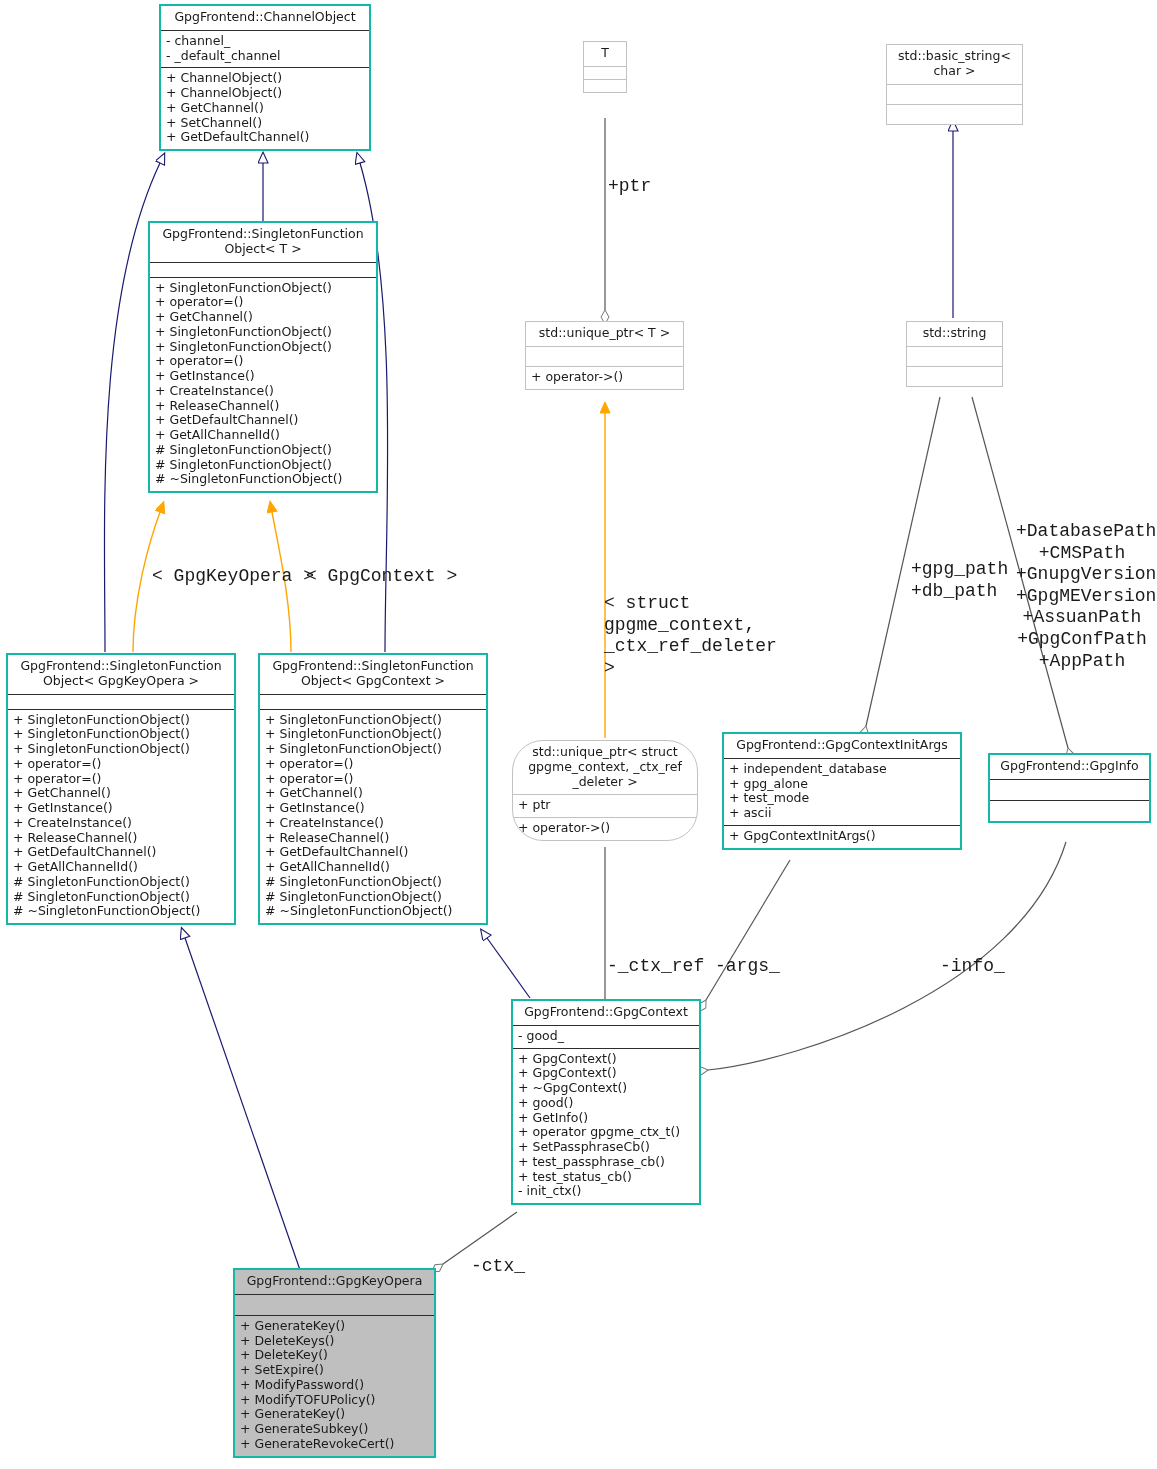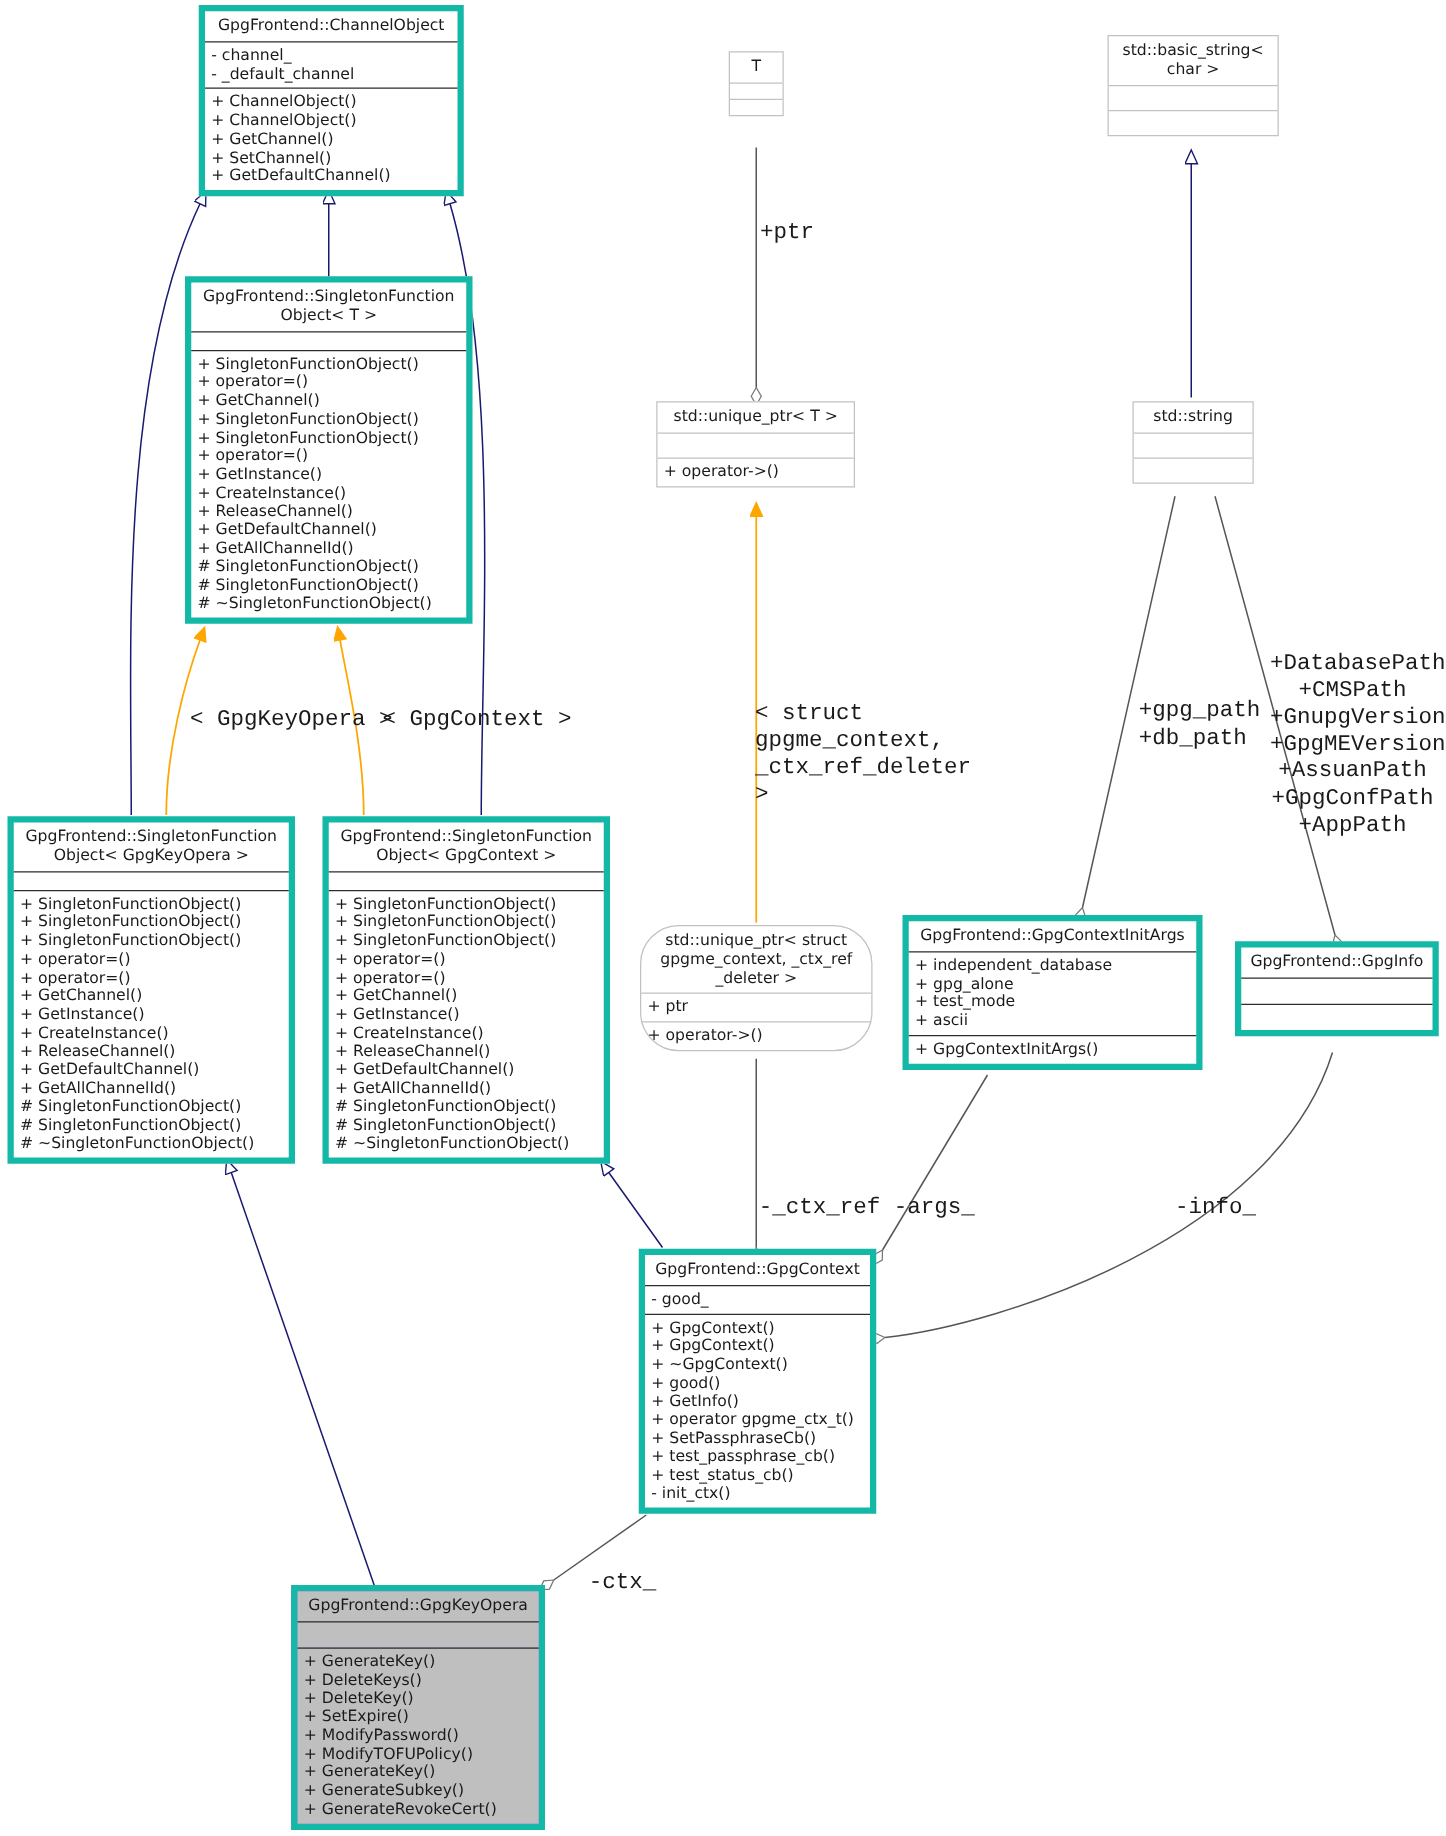--- a/index.html
+++ b/index.html
@@ -20,21 +20,21 @@
     position: absolute;
     left: 0; top: 0;
     width: 1157px;
     height: 1469px;
     pointer-events: none;
   }
   .uml-box {
     position: absolute;
     box-sizing: border-box;
     background: #ffffff;
-    border: 5px solid #14b8a6;
+    border: 2px solid #14b8a6;
     font-size: 12.5px;
     line-height: 1.18;
     color: #1a1a1a;
     z-index: 5;
   }
   .uml-box.light {
     border: 1px solid #c2c2c2;
   }
   .uml-box.light .sep {
     border-top: 1px solid #c2c2c2;
@@ -228,21 +228,21 @@
 gpgme_context, _ctx_ref
 _deleter &gt;</div>
     <div class="sect sep">
       <div class="row">+ ptr</div>
     </div>
     <div class="sect sep">
       <div class="row">+ operator-&gt;()</div>
     </div>
   </div>
 
-  <div class="uml-box light" style="left:886px; top:28px; width:137px;">
+  <div class="uml-box light" style="left:886px; top:44px; width:137px;">
     <div class="sect title">std::basic_string&lt;
 char &gt;</div>
     <div class="sect sep empty-sect" style="height:20px;"></div>
     <div class="sect sep empty-sect" style="height:20px;"></div>
   </div>
 
   <div class="uml-box light" style="left:906px; top:321px; width:97px;">
     <div class="sect title">std::string</div>
     <div class="sect sep empty-sect" style="height:20px;"></div>
     <div class="sect sep empty-sect" style="height:20px;"></div>
@@ -301,21 +301,21 @@
       <div class="row">+ GenerateRevokeCert()</div>
     </div>
   </div>
 
   <div class="edge-label" style="left:608px; top:176px;">+ptr</div>
 
   <div class="edge-label" style="left:152px; top:566px;">&lt; GpgKeyOpera &gt;</div>
 
   <div class="edge-label" style="left:306px; top:566px;">&lt; GpgContext &gt;</div>
 
-  <div class="edge-label center" style="left:604px; top:561px; width:180px; text-align:left;">&lt; struct gpgme_context,
+  <div class="edge-label center" style="left:604px; top:593px; width:180px; text-align:left;">&lt; struct gpgme_context,
 _ctx_ref_deleter &gt;</div>
 
   <div class="edge-label center" style="left:911px; top:559px; width:72px;">+gpg_path
 +db_path</div>
 
   <div class="edge-label center" style="left:1016px; top:521px; width:132px;">+DatabasePath
 +CMSPath
 +GnupgVersion
 +GpgMEVersion
 +AssuanPath

